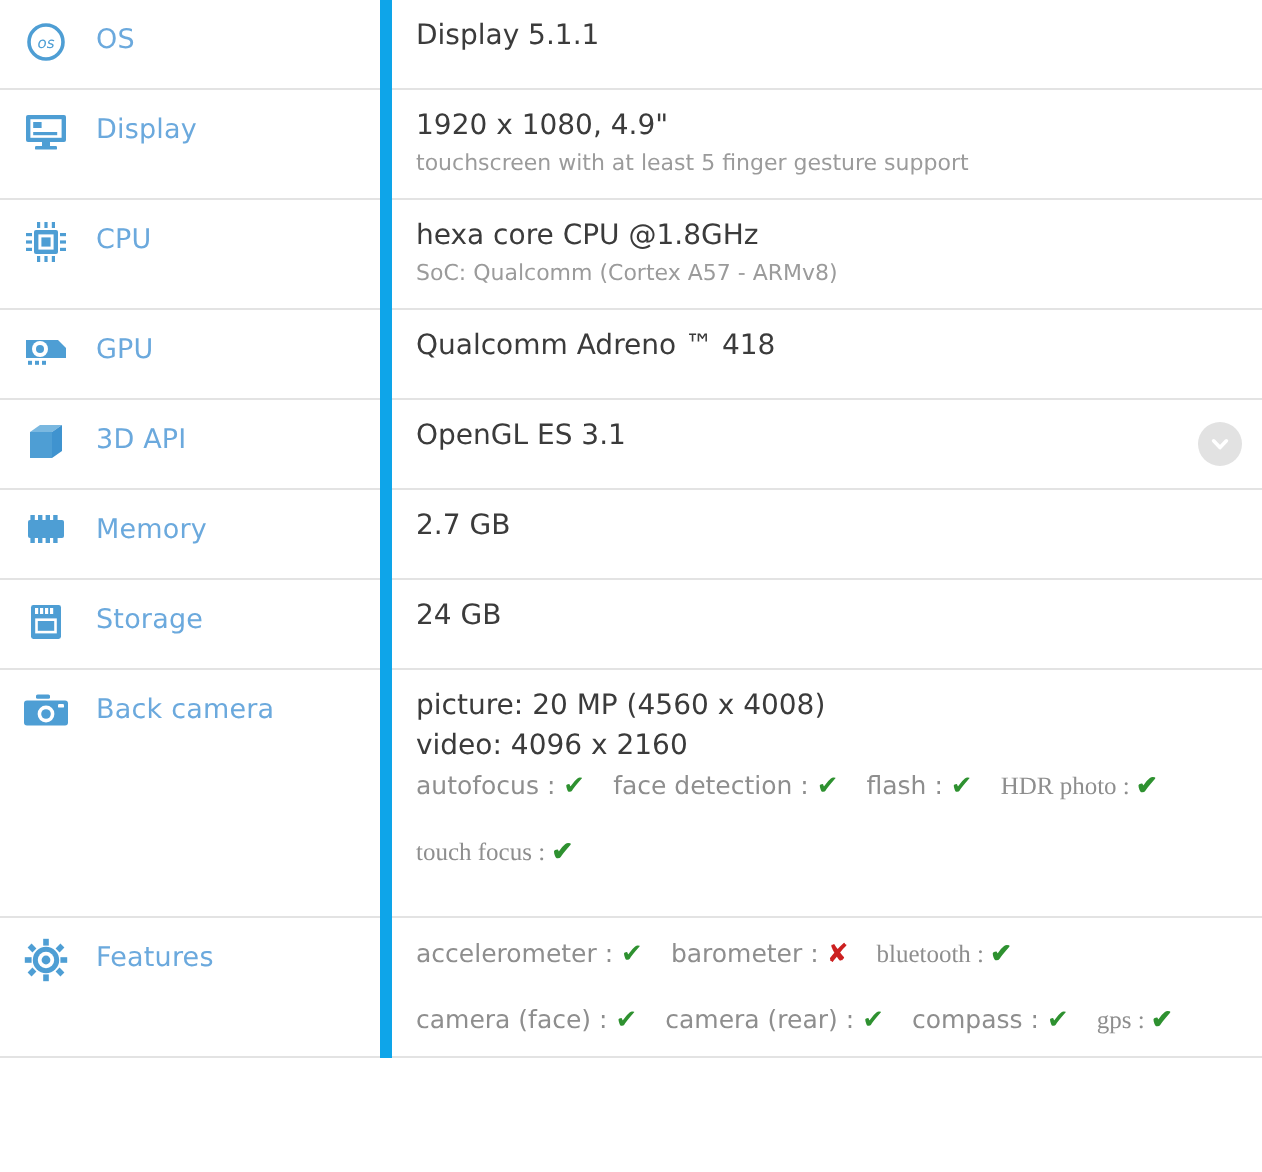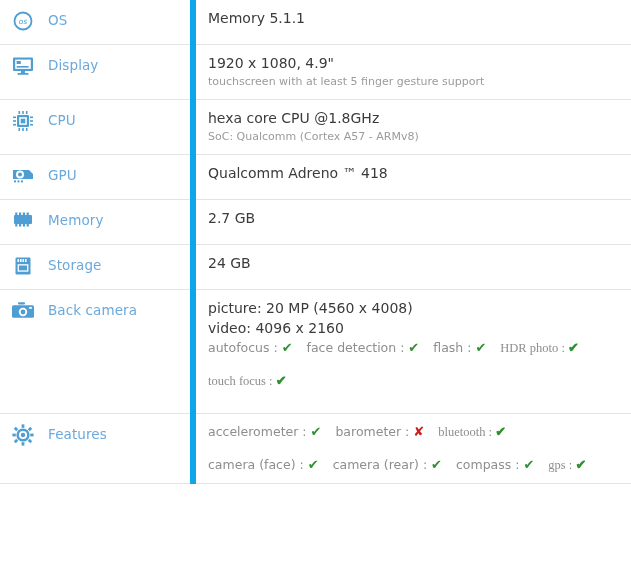--- a/index.html
+++ b/index.html
@@ -120,21 +120,21 @@
           <span class="icon-box">
             <svg width="20" height="20" viewBox="0 0 20 20">
               <circle cx="10" cy="10" r="8.5" fill="none" stroke="#4e9ed4" stroke-width="1.8"></circle>
               <text x="10" y="13.2" font-size="7.5" font-family="DejaVu Sans, sans-serif" font-style="italic" text-anchor="middle" fill="#4e9ed4">os</text>
             </svg>
           </span>
           <span class="label-text">OS</span>
         </div>
       </td>
       <td class="value-cell">
-        <div class="v-main">Memory 5.1.1</div>
+        <div class="v-main">Display 5.1.1</div>
         <div class="tall-pad"></div>
       </td>
     </tr>
 
     <tr class="spec-row row-display">
       <td class="label-cell">
         <div class="label-inner">
           <span class="icon-box">
             <svg width="22" height="20" viewBox="0 0 22 20">
               <rect x="1" y="1.5" width="20" height="13.5" rx="1" fill="#4e9ed4"></rect>
@@ -204,20 +204,45 @@
           </span>
           <span class="label-text">GPU</span>
         </div>
       </td>
       <td class="value-cell">
         <div class="v-main">Qualcomm Adreno ™ 418</div>
         <div class="tall-pad"></div>
       </td>
     </tr>
 
+    <tr class="spec-row">
+      <td class="label-cell">
+        <div class="label-inner">
+          <span class="icon-box">
+            <svg width="22" height="22" viewBox="0 0 22 22">
+              <path d="M3 6 L14 6 L19 2.5 L8 2.5 Z" fill="#7ab8e0"></path>
+              <path d="M14 6 L14 19 L19 15.5 L19 2.5 Z" fill="#3f93cf"></path>
+              <rect x="3" y="6" width="11" height="13" fill="#4e9ed4"></rect>
+            </svg>
+          </span>
+          <span class="label-text">3D API</span>
+        </div>
+      </td>
+      <td class="value-cell">
+        <div class="v-main">OpenGL ES 3.1</div>
+        <div class="tall-pad"></div>
+        <div class="expand-btn">
+          <span>
+            <svg width="12" height="12" viewBox="0 0 12 12">
+              <path d="M2.8 4.4 L6 7.8 L9.2 4.4" fill="none" stroke="#ffffff" stroke-width="1.8" stroke-linecap="round" stroke-linejoin="round"></path>
+            </svg>
+          </span>
+        </div>
+      </td>
+    </tr>
 
     <tr class="spec-row">
       <td class="label-cell">
         <div class="label-inner">
           <span class="icon-box">
             <svg width="22" height="18" viewBox="0 0 22 18">
               <g fill="#4e9ed4">
                 <rect x="2" y="3" width="18" height="9" rx="1"></rect>
                 <rect x="3.2" y="0.5" width="2.2" height="3"></rect>
                 <rect x="7" y="0.5" width="2.2" height="3"></rect>

